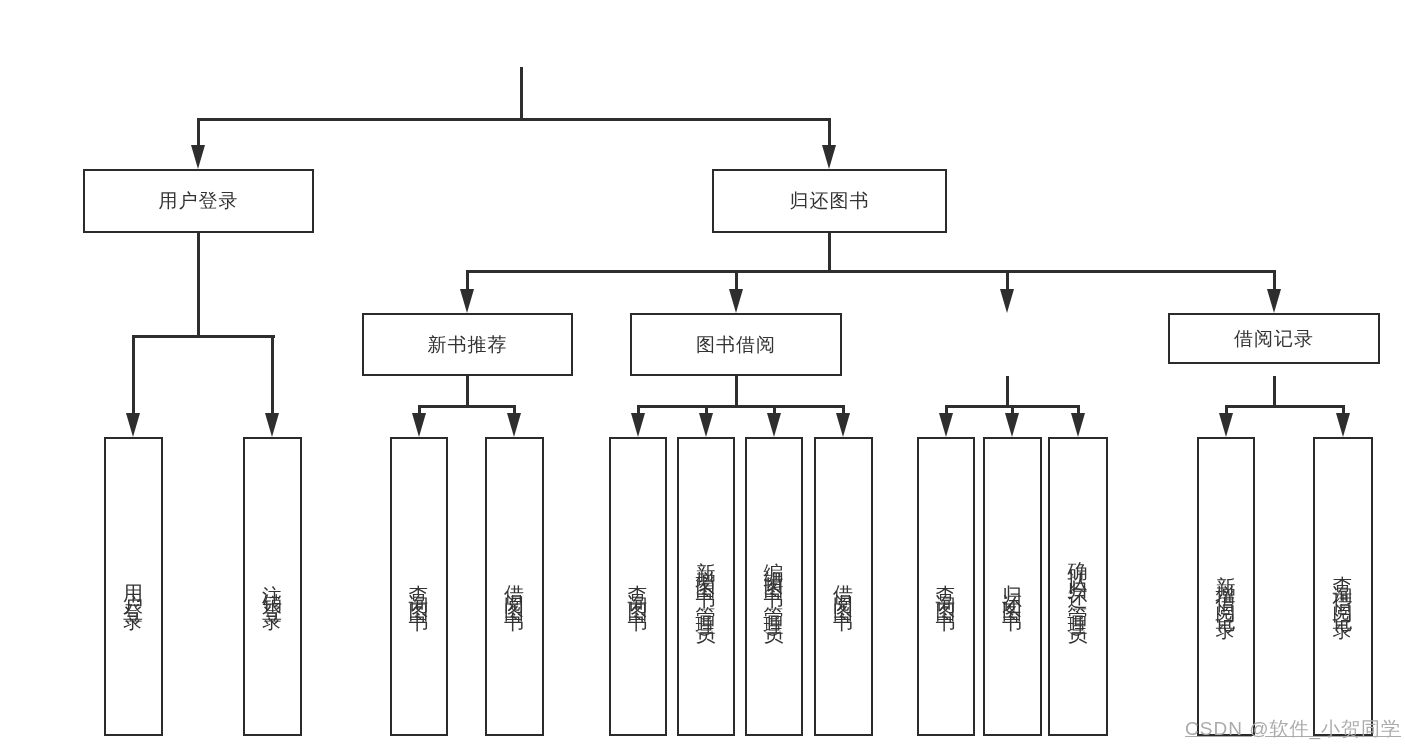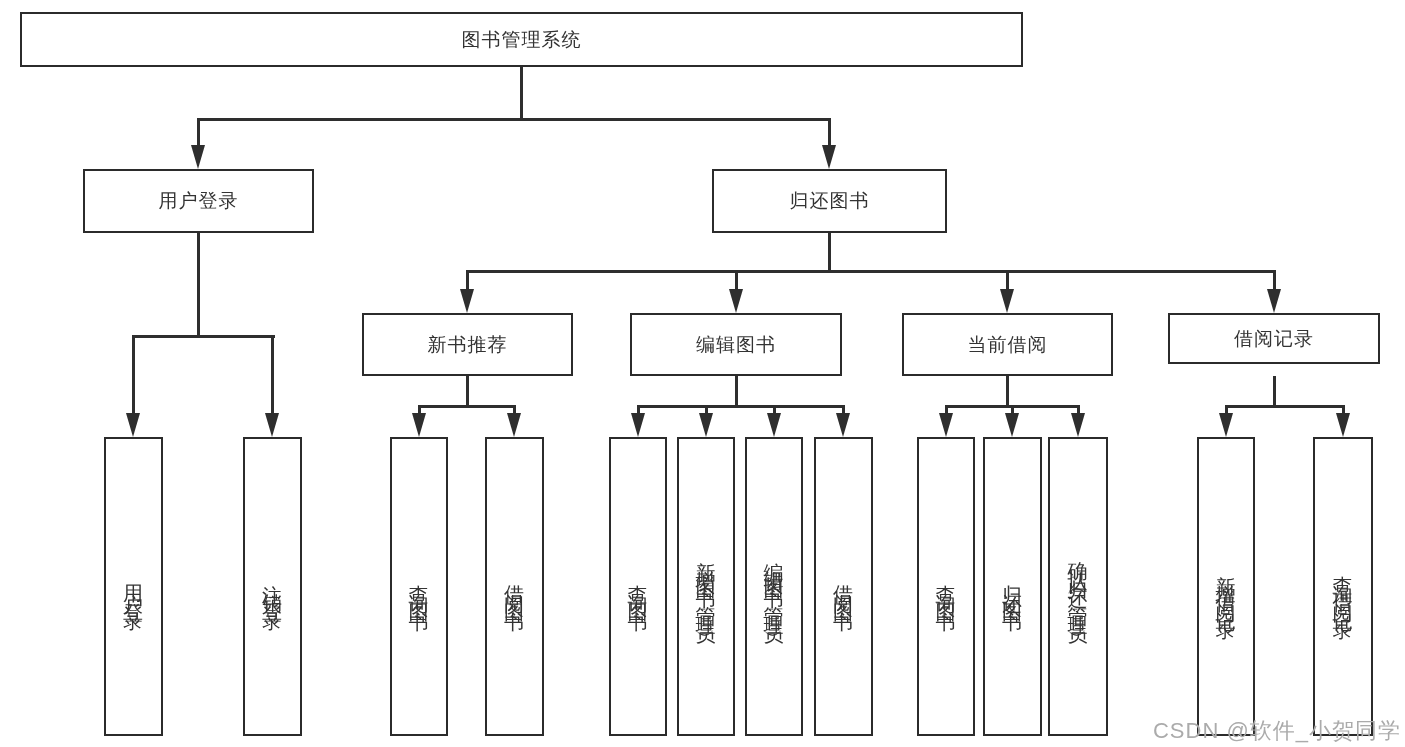--- a/index.html
+++ b/index.html
@@ -23,31 +23,28 @@
   }
   .hline{position:absolute;height:3px;background:#2e2e2e;}
   .vline{position:absolute;width:3px;background:#2e2e2e;}
   .arrow{
     position:absolute;width:0;height:0;
     border-left:7.5px solid transparent;border-right:7.5px solid transparent;
     border-top:24px solid #2e2e2e;
   }
   .watermark{
     position:absolute;top:716px;right:4px;
-    font-size:22px;color:#ababab;letter-spacing:1px;white-space:nowrap;
+    font-size:19px;color:#ababab;letter-spacing:1px;white-space:nowrap;text-decoration:underline;
   }
 </style>
 </head>
 <body>
 
 <div class="stage">
 
-  <div class="box" style="left:20px;top:12px;width:1003px;height:55px;">
-    <span>图书管理系统</span>
-  </div>
 
   <div class="vline" style="left:520px;top:67px;height:52px;"></div>
   <div class="hline" style="left:196.5px;top:117.5px;width:634px;"></div>
   <div class="vline" style="left:196.5px;top:118px;height:28px;"></div>
   <div class="arrow" style="left:190.5px;top:145px;"></div>
   <div class="vline" style="left:827.5px;top:118px;height:28px;"></div>
   <div class="arrow" style="left:821.5px;top:145px;"></div>
 
   <div class="box" style="left:83px;top:169px;width:231px;height:64px;">
     <span>用户登录</span>
@@ -71,24 +68,21 @@
   <div class="arrow" style="left:728.5px;top:289px;"></div>
   <div class="vline" style="left:1006px;top:270px;height:21px;"></div>
   <div class="arrow" style="left:1000px;top:289px;"></div>
   <div class="vline" style="left:1272.5px;top:270px;height:21px;"></div>
   <div class="arrow" style="left:1266.5px;top:289px;"></div>
 
   <div class="box" style="left:362px;top:313px;width:211px;height:63px;">
     <span>新书推荐</span>
   </div>
   <div class="box" style="left:630px;top:313px;width:212px;height:63px;">
-    <span>编辑图书</span>
-  </div>
-  <div class="box" style="left:902px;top:313px;width:211px;height:63px;">
-    <span>当前借阅</span>
+    <span>图书借阅</span>
   </div>
   <div class="box" style="left:1168px;top:313px;width:212px;height:51px;">
     <span>借阅记录</span>
   </div>
 
   <div class="vline" style="left:466px;top:376px;height:30px;"></div>
   <div class="hline" style="left:417.5px;top:404.5px;width:98.5px;"></div>
   <div class="vline" style="left:417.5px;top:405px;height:10px;"></div>
   <div class="arrow" style="left:411.5px;top:413px;"></div>
   <div class="vline" style="left:513px;top:405px;height:10px;"></div>

